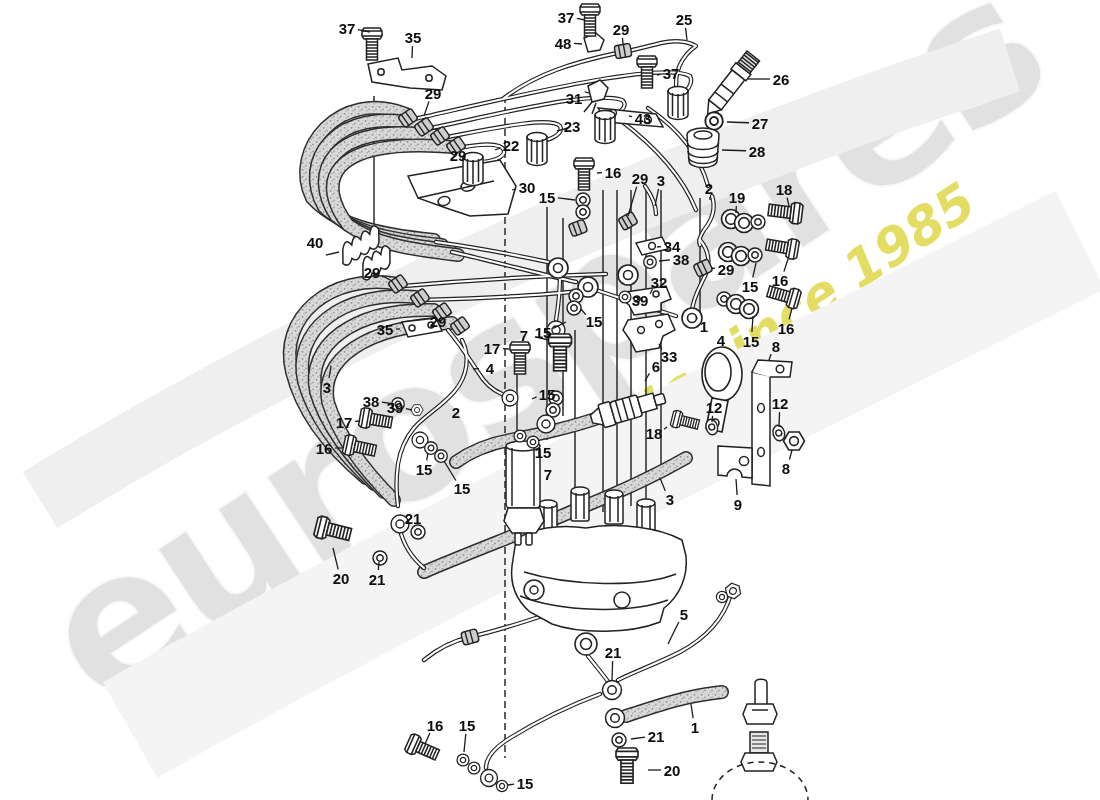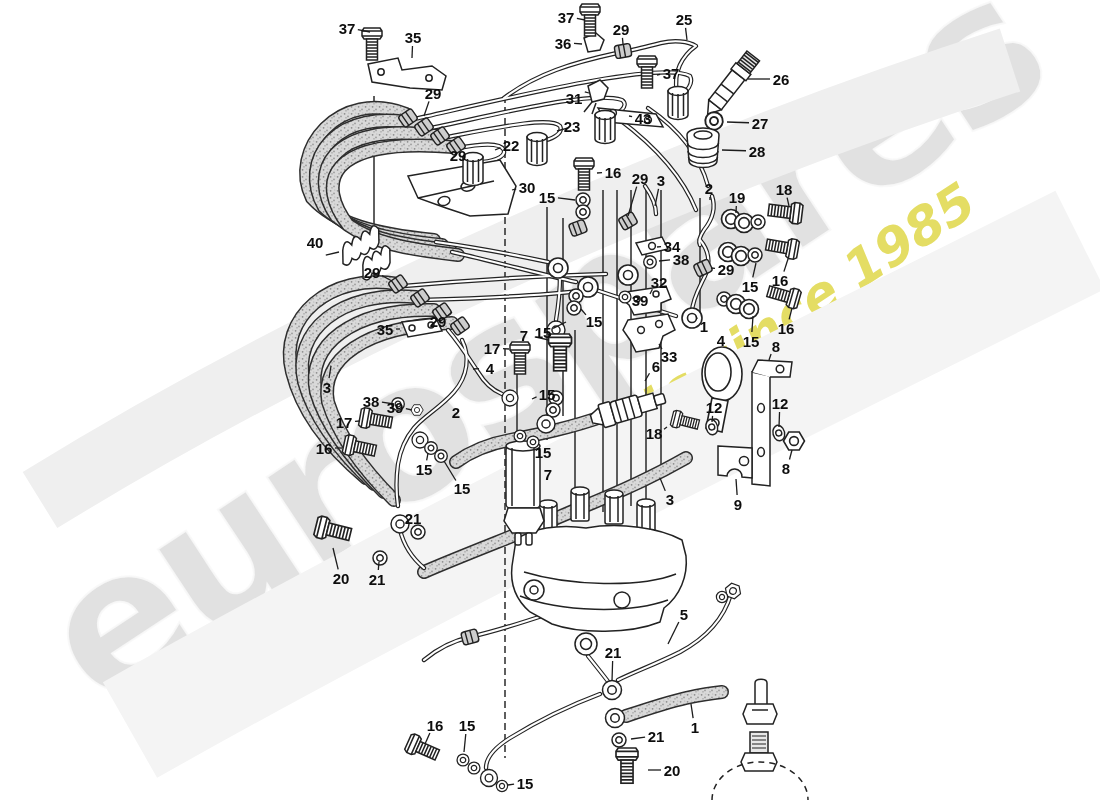--- a/index.html
+++ b/index.html
@@ -461,21 +461,21 @@
   </svg>
 
   <div id="callouts">
       <div class="callout" style="left: 347px; top: 28px;">37</div>
       <div class="callout" style="left: 413px; top: 37px;">35</div>
       <div class="callout" style="left: 433px; top: 93px;">29</div>
       <div class="callout" style="left: 458px; top: 155px;">29</div>
       <div class="callout" style="left: 511px; top: 145px;">22</div>
       <div class="callout" style="left: 552px; top: 126px; margin-left: 20px;">23</div>
       <div class="callout" style="left: 574px; top: 90px; margin-top: 8px;">31</div>
-      <div class="callout" style="left: 563px; top: 43px;">36</div>
+      <div class="callout" style="left: 563px; top: 43px;">48</div>
       <div class="callout" style="left: 566px; top: 17px;">37</div>
       <div class="callout" style="left: 621px; top: 29px;">29</div>
       <div class="callout" style="left: 684px; top: 19px;">25</div>
       <div class="callout" style="left: 671px; top: 73px;">37</div>
       <div class="callout" style="left: 643px; top: 118px;">43</div>
       <div class="callout" style="left: 781px; top: 79px;">26</div>
       <div class="callout" style="left: 760px; top: 123px;">27</div>
       <div class="callout" style="left: 757px; top: 151px;">28</div>
       <div class="callout" style="left: 527px; top: 187px;">30</div>
       <div class="callout" style="left: 547px; top: 197px;">15</div>

